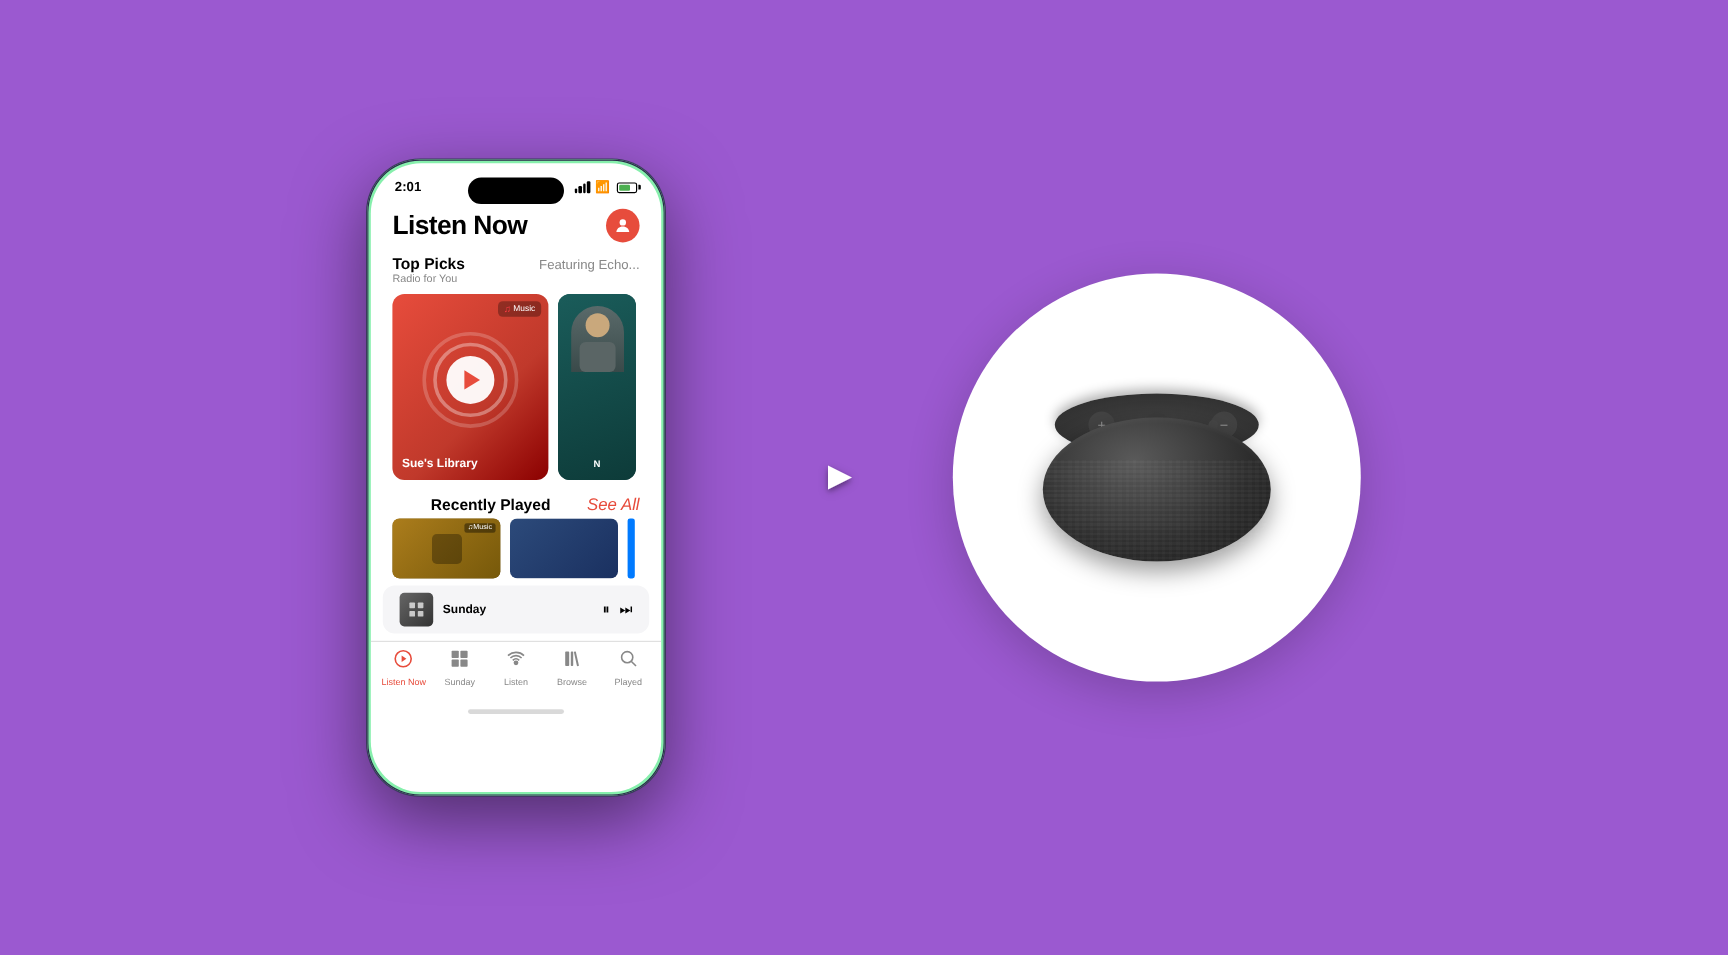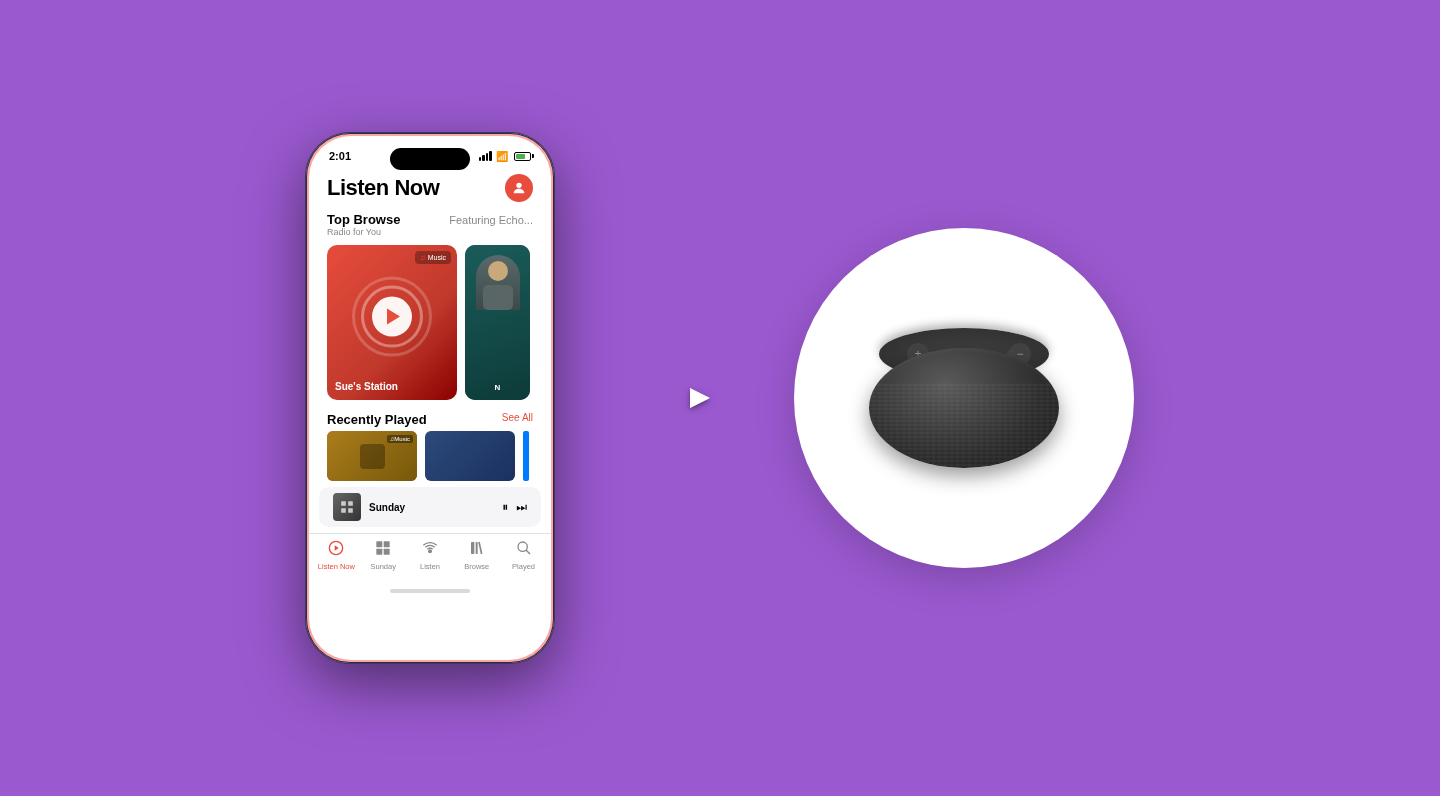--- a/index.html
+++ b/index.html
@@ -27,21 +27,21 @@
     
     .phone-wrapper {
       position: relative;
       width: 248px;
       height: 530px;
     }
 
     .phone-frame {
       width: 248px;
       height: 530px;
-      background: #fca5a5;
+      background: #86efac;
       border-radius: 44px;
       padding: 3px;
       box-shadow:
         0 0 0 1px #3a3a5c,
         0 20px 60px rgba(0,0,0,0.5),
         inset 0 0 0 1px #2a2a4a;
       position: relative;
     }
 
     .phone-screen {
@@ -235,28 +235,30 @@
 
     
     .music-card-dark {
       background: linear-gradient(160deg, #1a5c5a 0%, #0d3b39 100%);
     }
 
     
     .recently-header {
       display: flex;
       justify-content: space-between;
-      align-items: flex-start;
+      align-items: flex-end;
       padding: 6px 18px 4px;
+      margin-left: 32px;
     }
 
     .see-all {
-      font-size: 10px;
+      font-size: 14px;
       color: #e74c3c;
       font-weight: 500;
+      font-style: italic;
     }
 
     .recent-cards {
       display: flex;
       gap: 8px;
       padding: 0 18px;
     }
 
     .recent-card {
       width: 90px;
@@ -525,21 +527,21 @@
           <div class="profile-avatar">
             <svg width="16" height="16" viewBox="0 0 24 24" fill="white">
               <circle cx="12" cy="8" r="4"></circle>
               <path d="M4 20c0-4 3.6-7 8-7s8 3 8 7"></path>
             </svg>
           </div>
         </div>
 
         <div class="section-header">
           <div>
-            <div class="section-title">Top Browse</div>
+            <div class="section-title">Top Picks</div>
             <div class="section-subtitle">Radio for You</div>
           </div>
           <div class="section-featuring">Featuring Echo...</div>
         </div>
 
         <div class="cards-row">
 
           <div class="music-card music-card-red">
             <div class="music-badge">
               <span style="color:#fc3c44; font-size:8px;">♫</span>
@@ -548,21 +550,21 @@
 
             <div style="position:absolute;top:50%;left:50%;transform:translate(-50%,-58%);">
               <div style="width:80px;height:80px;border-radius:50%;border:3px solid rgba(255,255,255,0.2);display:flex;align-items:center;justify-content:center;">
                 <div style="width:62px;height:62px;border-radius:50%;border:3px solid rgba(255,255,255,0.35);display:flex;align-items:center;justify-content:center;">
                   <div style="width:40px;height:40px;background:rgba(255,255,255,0.95);border-radius:50%;display:flex;align-items:center;justify-content:center;">
                     <div style="width:0;height:0;border-top:8px solid transparent;border-bottom:8px solid transparent;border-left:13px solid #e74c3c;margin-left:2px;"></div>
                   </div>
                 </div>
               </div>
             </div>
-            <div class="card-label">Sue's  Station</div>
+            <div class="card-label">Sue's  Library</div>
           </div>
 
           <div class="music-card music-card-dark" style="width:65px;">
             <div style="width:100%;height:100%;position:relative;background: linear-gradient(160deg, #1a5c5a 0%, #0d3b39 100%);">
 
               <div style="position:absolute;top:10px;left:50%;transform:translateX(-50%);width:44px;height:55px;border-radius:22px 22px 0 0;overflow:hidden;background:linear-gradient(to bottom,#5a6a6a,#3a4a4a);">
                 <div style="width:20px;height:20px;background:#c9a87c;border-radius:50%;position:absolute;top:6px;left:50%;transform:translateX(-50%);"></div>
                 <div style="width:30px;height:25px;background:#5a6565;border-radius:5px;position:absolute;bottom:0;left:50%;transform:translateX(-50%);"></div>
               </div>
               <div style="position:absolute;bottom:6px;left:0;right:0;text-align:center;">

